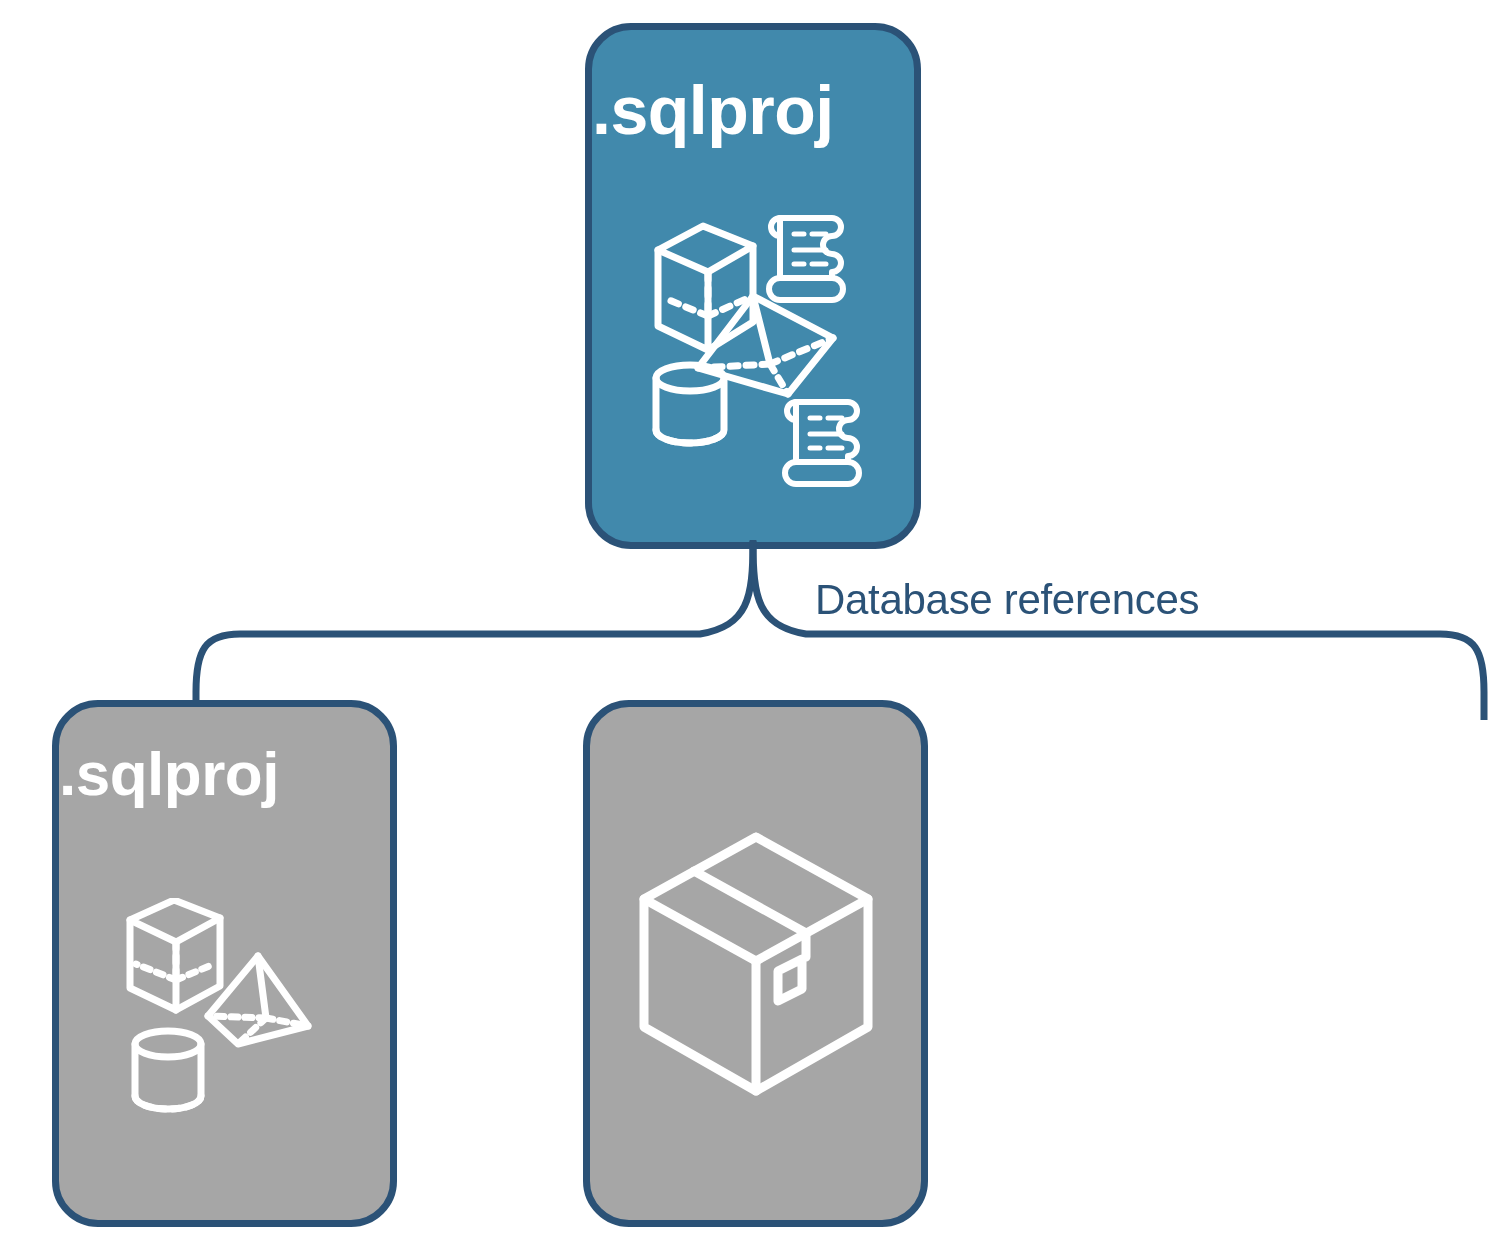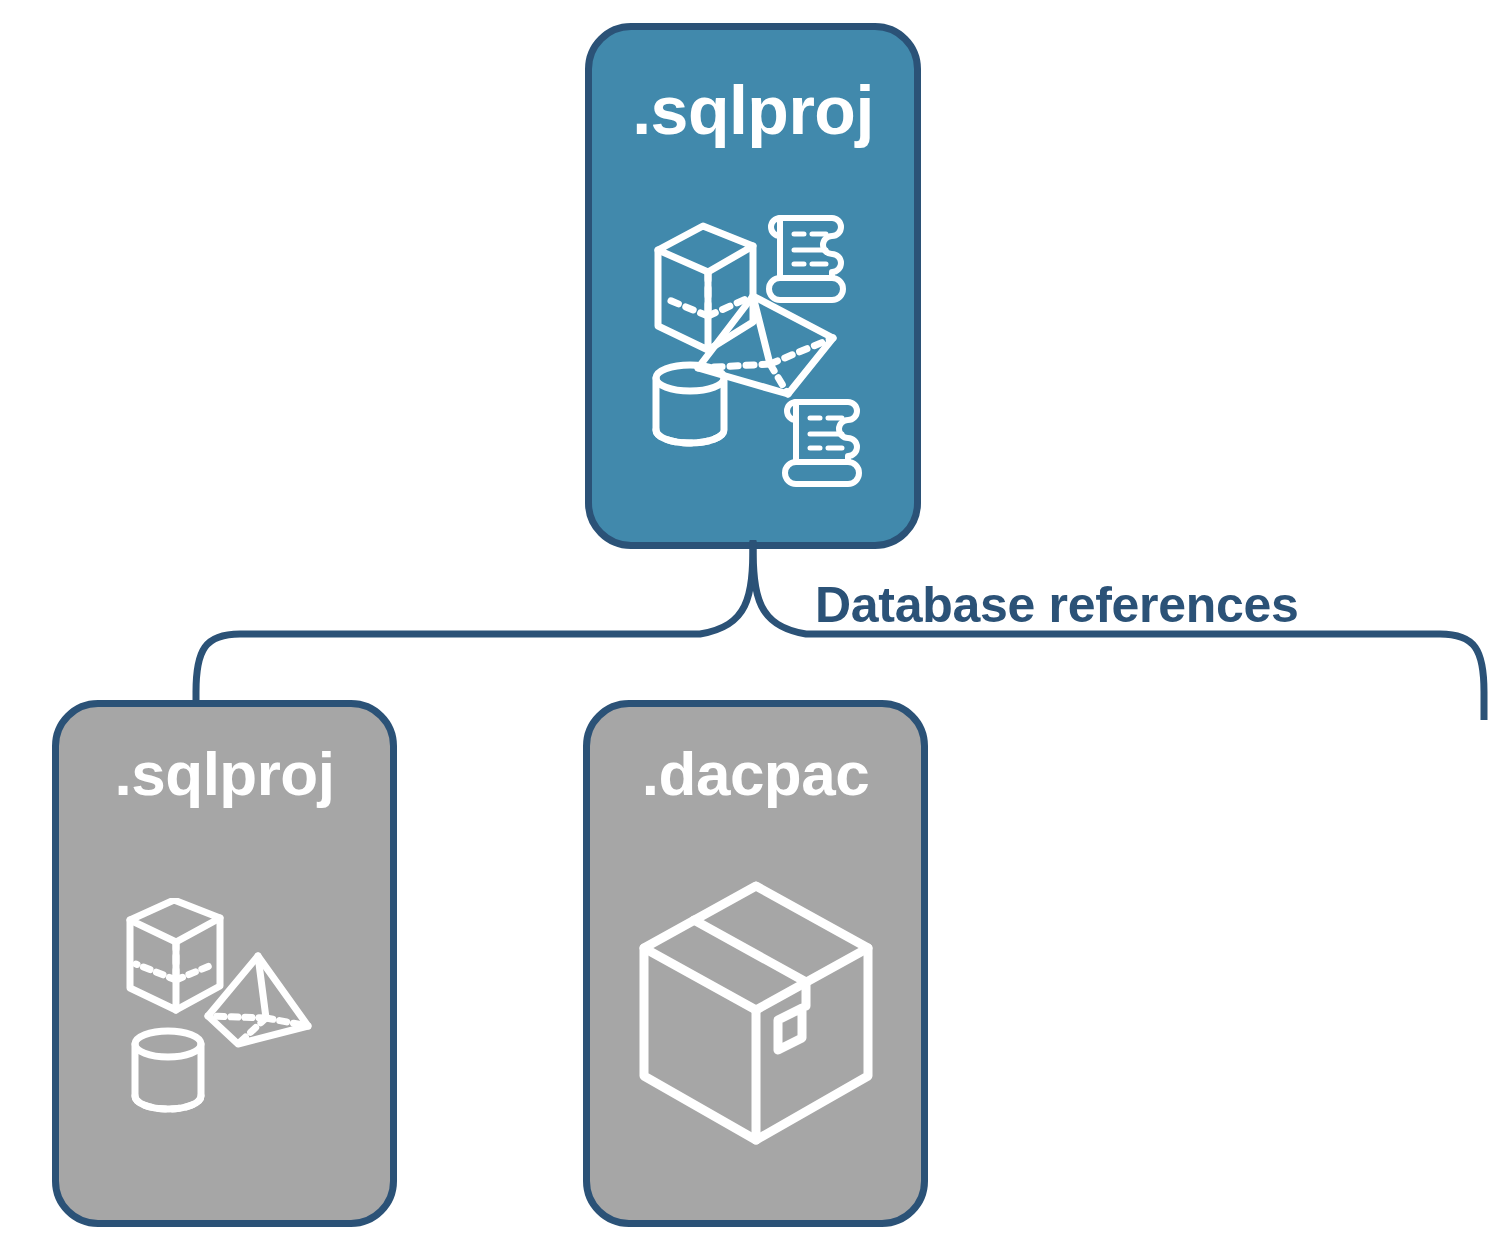--- a/index.html
+++ b/index.html
@@ -21,21 +21,21 @@
   }
 
   
   .card {
     position: absolute;
     box-sizing: border-box;
     border: 7px solid #2b5277;
     border-radius: 46px;
     display: flex;
     flex-direction: column;
-    align-items: center;
+    align-items: flex-start;
   }
   .card.primary {
     background: #4189ac;
   }
   .card.secondary {
     background: #a6a6a6;
   }
 
   .card-title {
     color: #ffffff;
@@ -98,22 +98,22 @@
     height: 180px;
     pointer-events: none;
   }
 
   
   #edge-label {
     position: absolute;
     left: 815px;
     top: 576px;
     color: #2b5277;
-    font-size: 50px;
-    font-weight: bold;
+    font-size: 42px;
+    font-weight: normal;
     letter-spacing: -0.3px;
     white-space: nowrap;
     user-select: none;
   }
 
   .art-svg { display: block; }
 </style>
 </head>
 <body>
 
@@ -201,21 +201,20 @@
         <g>
           <ellipse cx="58" cy="146" rx="33" ry="13"></ellipse>
           <path d="M25,146 v52 a33,13 0 0 0 66,0 v-52"></path>
           <path d="M25,198 a33,13 0 0 0 66,0" stroke-dasharray="7 7"></path>
         </g>
       </svg>
     </div>
   </div>
 
   <div class="card secondary" id="card-ref-dacpac">
-    <div class="card-title">.dacpac</div>
     <div class="card-art">
       <svg class="art-svg" width="260" height="270" viewBox="0 0 260 270" fill="none" stroke="#ffffff" stroke-width="9" stroke-linecap="round" stroke-linejoin="round">
         <polyline points="130,8 18,70 18,198 130,262 242,198 242,70 130,8"></polyline>
         <polyline points="18,70 130,132 242,70"></polyline>
         <line x1="130" y1="132" x2="130" y2="262"></line>
         <polyline points="68,42 180,104 180,128"></polyline>
         <polygon points="152,142 176,130 176,160 152,172"></polygon>
       </svg>
     </div>
   </div>

